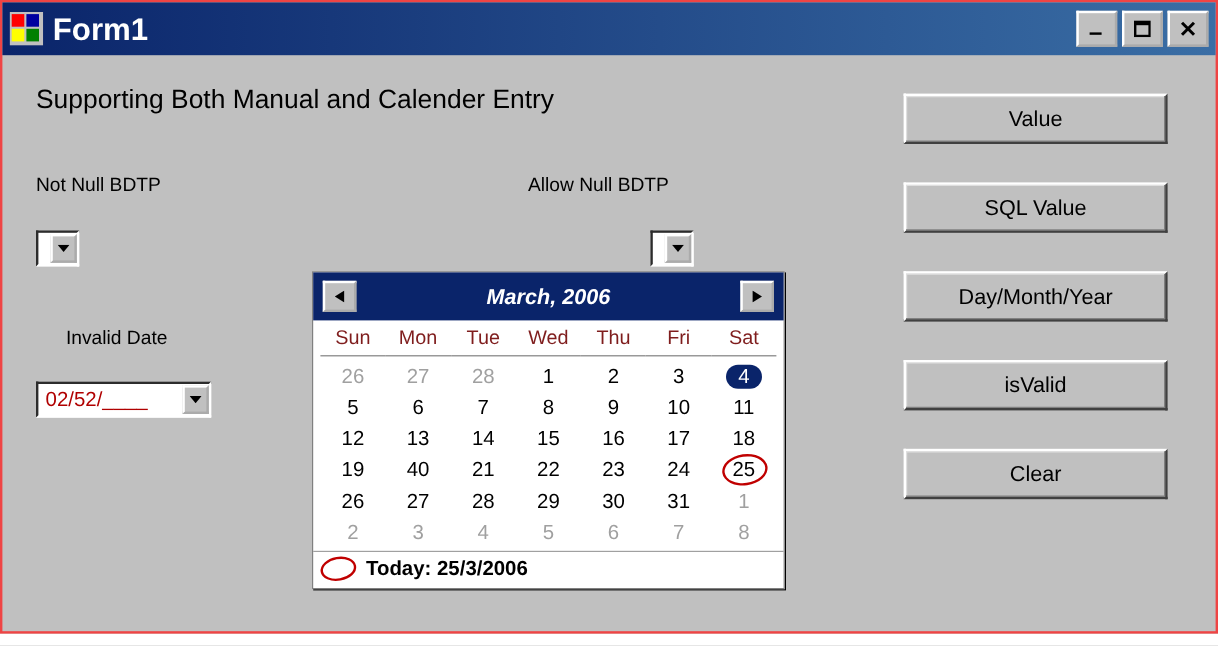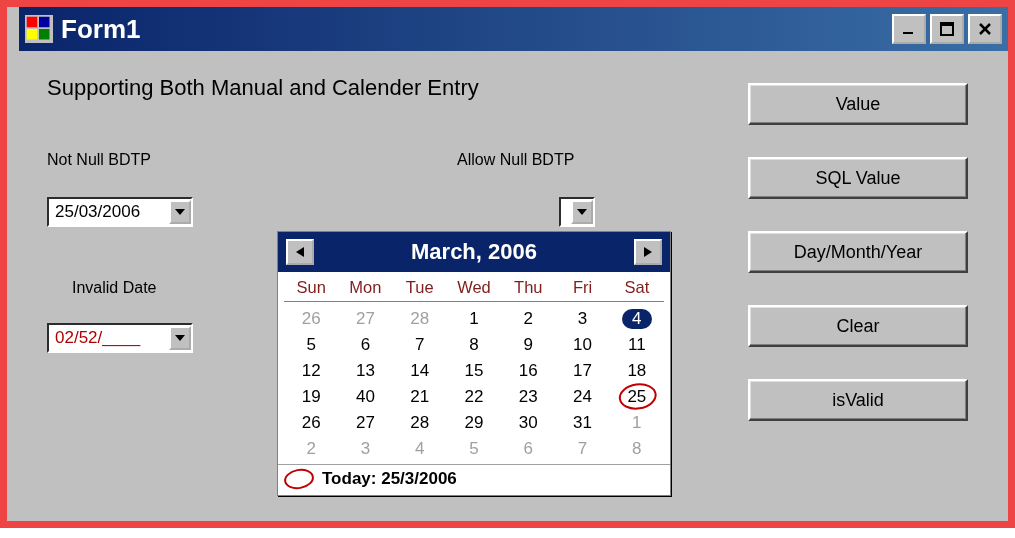--- a/index.html
+++ b/index.html
@@ -10,22 +10,21 @@
     font-size: 15px;
     width: 1015px;
     height: 538px;
     overflow: hidden;
   }
   .window {
     position: relative;
     width: 1015px;
     height: 528px;
     background: #c0c0c0;
-    border: 7px solid #ef4444;
-    padding-left: 12px;
+    border: 2px solid #ef4444;
   }
   
   .titlebar {
     height: 44px;
     background: linear-gradient(to right, #0a246a, #3a6ea5);
     display: flex;
     align-items: center;
     padding: 0 6px 0 6px;
     color: #fff;
     font-size: 26px;
@@ -151,21 +150,21 @@
   }
   .cal-nav {
     width: 28px;
     height: 26px;
     background: #c0c0c0;
     border: 2px outset #fff;
     display: flex;
     align-items: center;
     justify-content: center;
   }
-  .cal-title { flex: 1; text-align: center; font-size: 22px; }
+  .cal-title { flex: 1; text-align: center; font-size: 18px; font-style: italic; }
   .cal-grid {
     display: grid;
     grid-template-columns: repeat(7, 1fr);
     padding: 4px 6px 2px 6px;
     text-align: center;
   }
   .cal-dow {
     color: #7f1d1d;
     padding: 2px 0 4px 0;
     border-bottom: 1px solid #808080;
@@ -254,21 +253,20 @@
 
   <div class="client">
 
     <div class="heading">Supporting Both Manual and Calender Entry</div>
 
     <div class="label" style="left:28px; top:100px;">Not Null BDTP</div>
     <div class="label" style="left:438px; top:100px;">Allow Null BDTP</div>
     <div class="label" style="left:28px; top:228px;margin-left:25px;">Invalid Date</div>
 
     <div class="picker" style="left:28px; top:146px;">
-      <input value="25/03/2006" style="">
       <div class="drop-btn">
         <svg width="10" height="6" viewBox="0 0 10 6">
             <polygon points="0,0 10,0 5,6" fill="#000"></polygon>
           </svg>
       </div>
     </div>
 
     <div class="picker" style="left:540px; top:146px;">
       <div class="drop-btn">
         <svg width="10" height="6" viewBox="0 0 10 6">
@@ -283,22 +281,22 @@
         <svg width="10" height="6" viewBox="0 0 10 6">
             <polygon points="0,0 10,0 5,6" fill="#000"></polygon>
           </svg>
       </div>
     </div>
 
     <div class="btncol">
       <div class="btn">Value</div>
       <div class="btn">SQL Value</div>
       <div class="btn">Day/Month/Year</div>
+      <div class="btn">isValid</div>
       <div class="btn">Clear</div>
-      <div class="btn">isValid</div>
     </div>
 
     <div class="calendar" style="left:258px; top:180px;">
       <div class="cal-header">
         <div class="cal-nav">
           <svg width="8" height="10" viewBox="0 0 8 10">
               <polygon points="8,0 8,10 0,5" fill="#000"></polygon>
             </svg>
         </div>
         <div class="cal-title">March, 2006</div>

